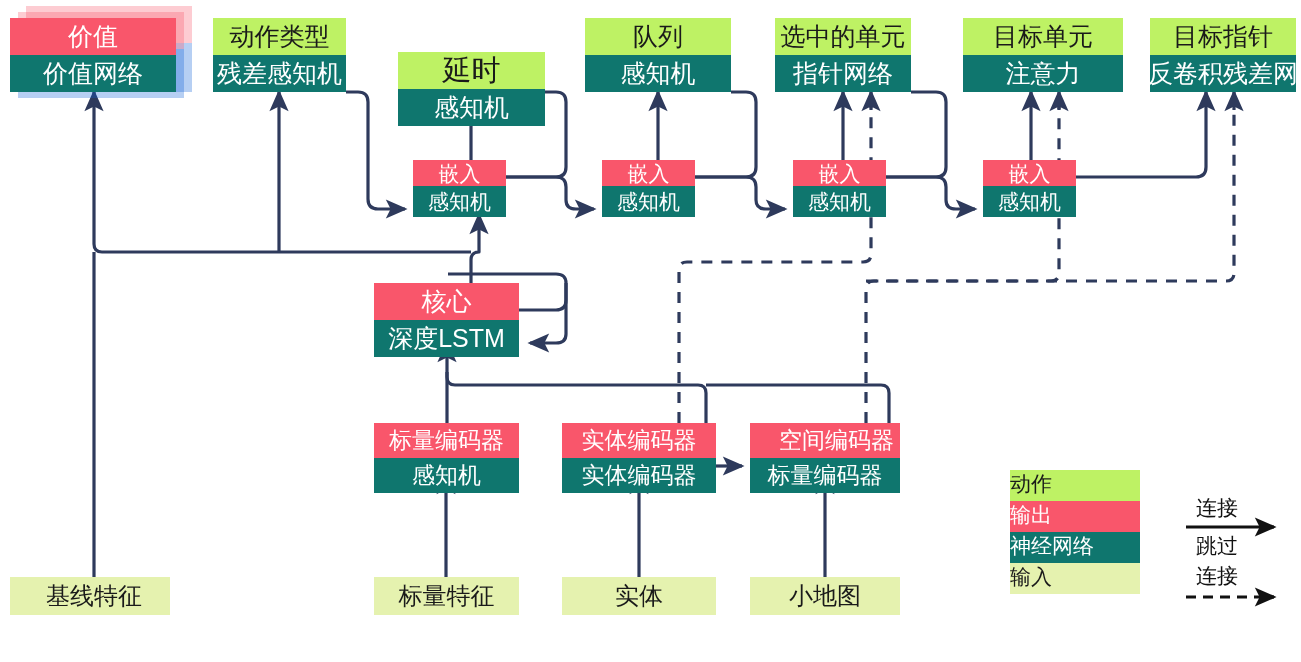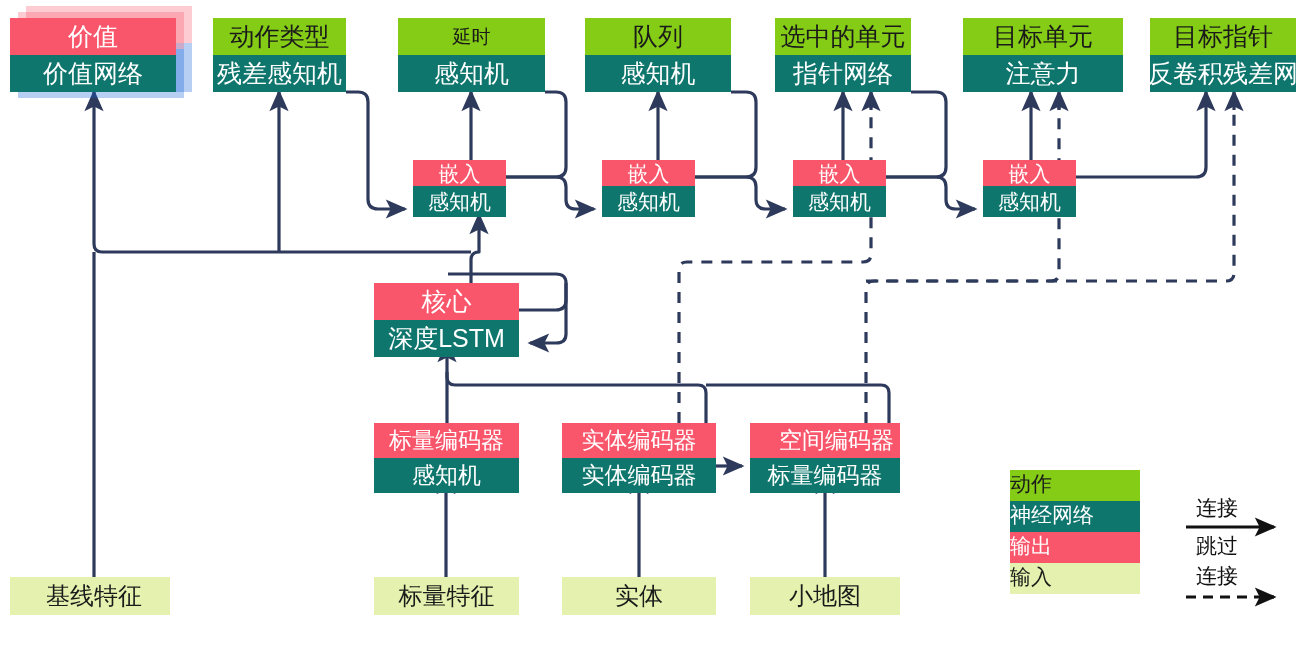--- a/index.html
+++ b/index.html
@@ -4,21 +4,21 @@
 <style>
   html,body{margin:0;padding:0;background:#ffffff;}
   body{font-family:"Liberation Sans","DejaVu Sans",sans-serif;}
   #stage{position:relative;width:1301px;height:662px;background:#ffffff;overflow:hidden;}
   svg#wires{position:absolute;left:0;top:0;width:1301px;height:662px;pointer-events:none;}
 
   .node{position:absolute;display:flex;flex-direction:column;z-index:3;}
   .node .row{display:flex;align-items:center;justify-content:center;
              box-sizing:border-box;white-space:nowrap;line-height:1;}
   .row.out   {background:#F9566B;color:#ffffff;}
-  .row.act   {background:#84cc16;color:#1a1a1a;}
+  .row.act   {background:#bef264;color:#1a1a1a;}
   .row.net   {background:#0f766e;color:#ffffff;}
   .row.inp   {background:#E5F2AF;color:#1a1a1a;}
 
   .ghost{position:absolute;z-index:1;}
   .ghost .g1{position:absolute;background:#F9566B;opacity:.30;}
   .ghost .g2{position:absolute;background:#0C5FD6;opacity:.30;}
 
   .legend{position:absolute;z-index:3;display:flex;flex-direction:column;}
   .legend .row{height:31px;font-size:21px;}
   .legend-arrows{position:absolute;z-index:3;}
@@ -108,21 +108,21 @@
       </div>
       <div class="node" style="left: 10px; top: 18px; width: 166px;">
         <div class="row out" style="height: 37px; font-size: 25px;">价值</div>
         <div class="row net" style="height: 37px; font-size: 25px;">价值网络</div>
       </div>
       <div class="node" style="left: 213px; top: 18px; width: 133px;">
         <div class="row act" style="height: 37px; font-size: 25px;">动作类型</div>
         <div class="row net" style="height: 37px; font-size: 25px;">残差感知机</div>
       </div>
       <div class="node" style="left: 398px; top: 18px; width: 147px;">
-        <div class="row act" style="height: 37px; font-size: 19px;">延时</div>
+        <div class="row act" style="height: 37px; font-size: 29px; margin-top: 34px;">延时</div>
         <div class="row net" style="height: 37px; font-size: 25px;">感知机</div>
       </div>
       <div class="node" style="left: 585px; top: 18px; width: 146px;">
         <div class="row act" style="height: 37px; font-size: 25px;">队列</div>
         <div class="row net" style="height: 37px; font-size: 25px;">感知机</div>
       </div>
       <div class="node" style="left: 775px; top: 18px; width: 136px;">
         <div class="row act" style="height: 37px; font-size: 25px;">选中的单元</div>
         <div class="row net" style="height: 37px; font-size: 25px;">指针网络</div>
       </div>
@@ -175,22 +175,22 @@
       <div class="node" style="left: 562px; top: 577px; width: 154px;">
         <div class="row inp" style="height: 38px; font-size: 24px;">实体</div>
       </div>
       <div class="node" style="left: 750px; top: 577px; width: 150px;">
         <div class="row inp" style="height: 38px; font-size: 24px;">小地图</div>
       </div>
     </div>
 
   <div class="legend" id="legend-box" style="left: 1010px; top: 470px; width: 130px;">
       <div class="row act">动作</div>
+      <div class="row out">输出</div>
       <div class="row net">神经网络</div>
-      <div class="row out">输出</div>
       <div class="row inp">输入</div>
     </div>
   <div class="legend-arrows">
     <span class="lbl" style="left:1196px;top:494px;">连接</span>
     <span class="lbl" style="left:1196px;top:532px;">跳过</span>
     <span class="lbl" style="left:1196px;top:562px;">连接</span>
   </div>
 
 </div>
 

